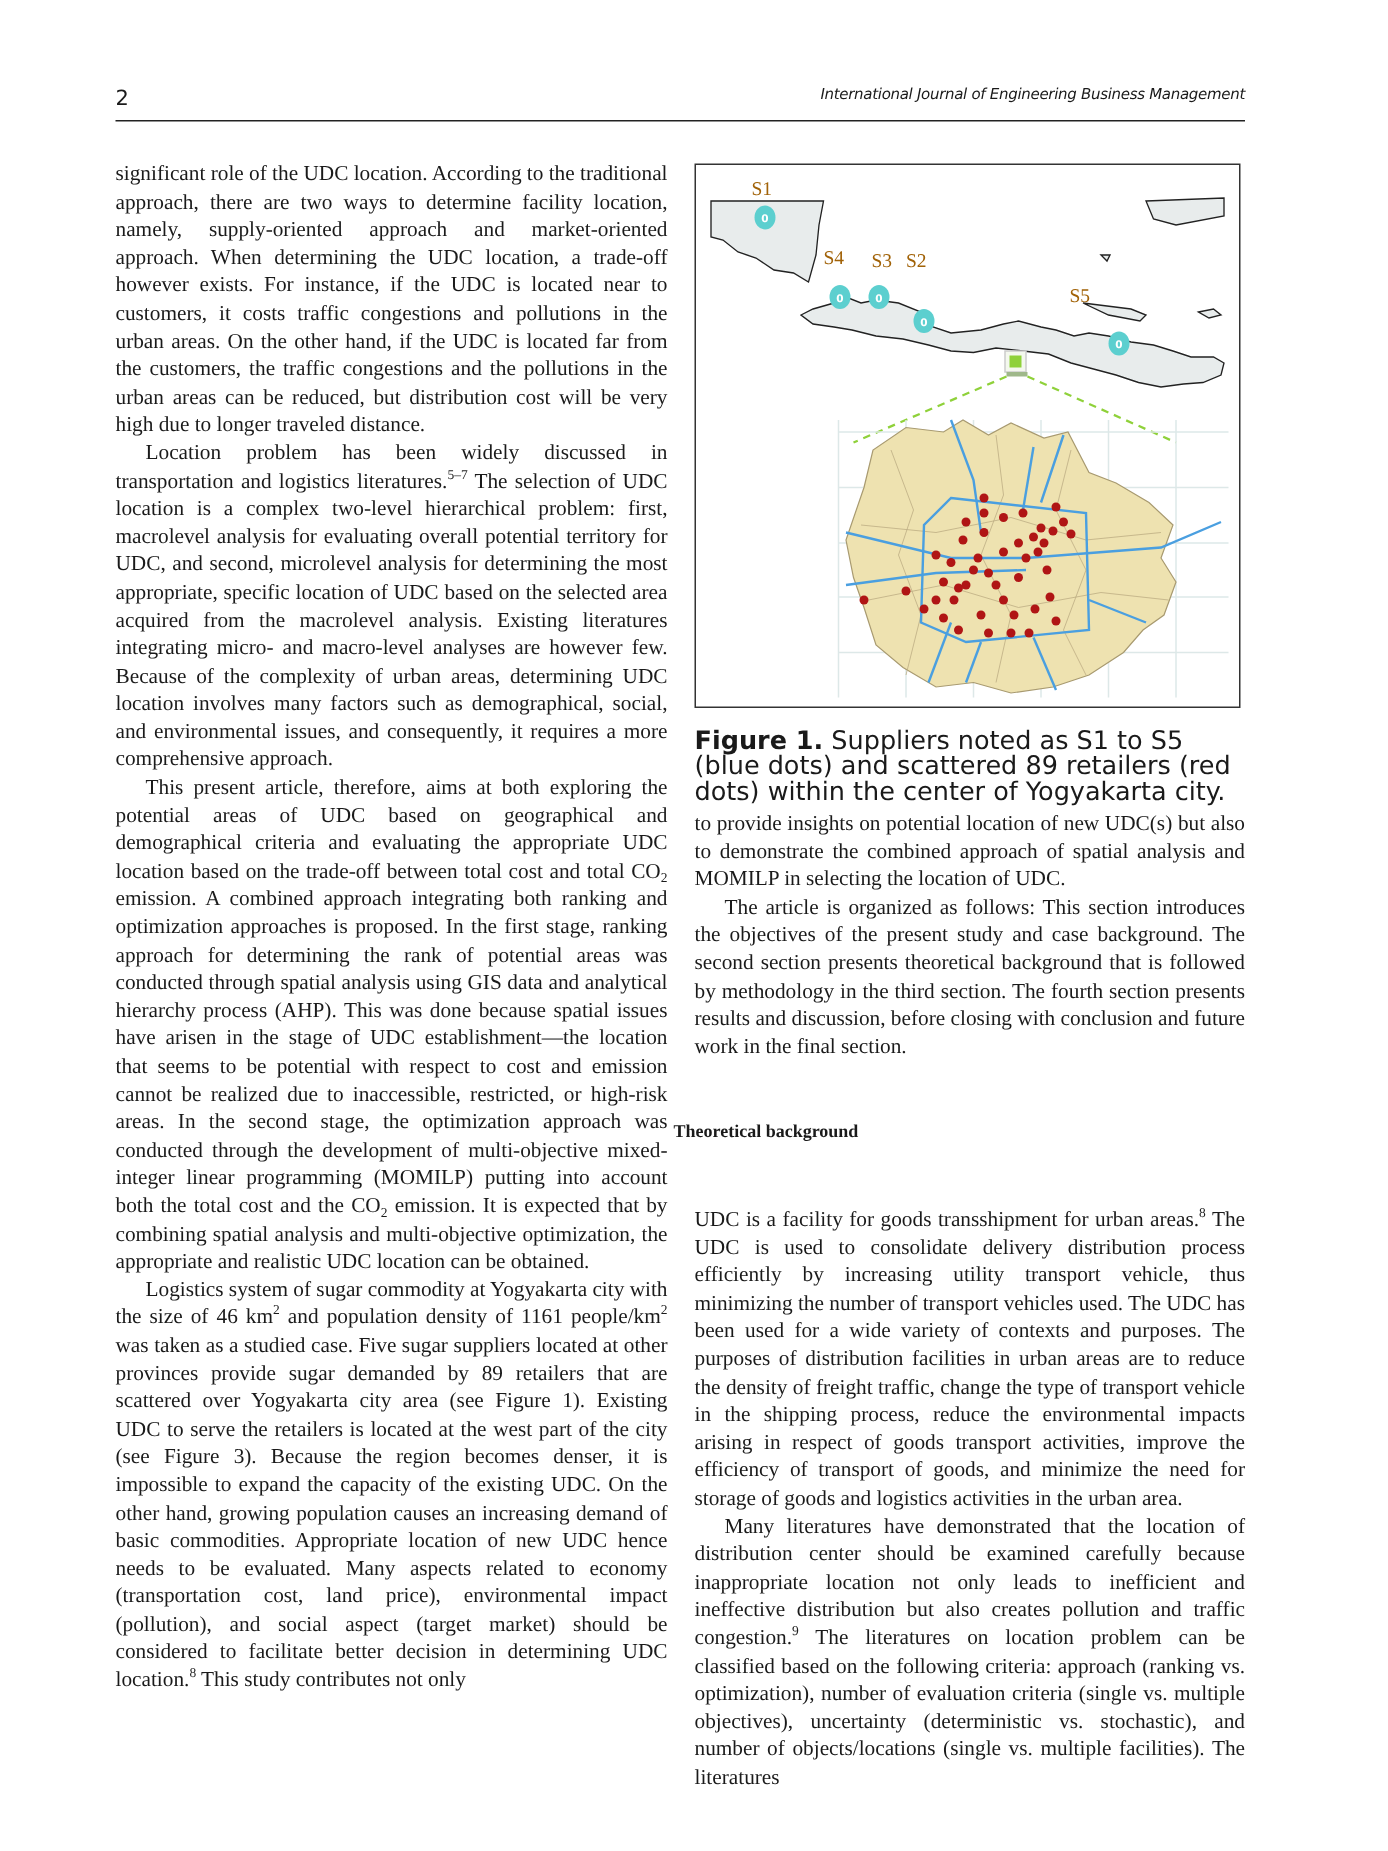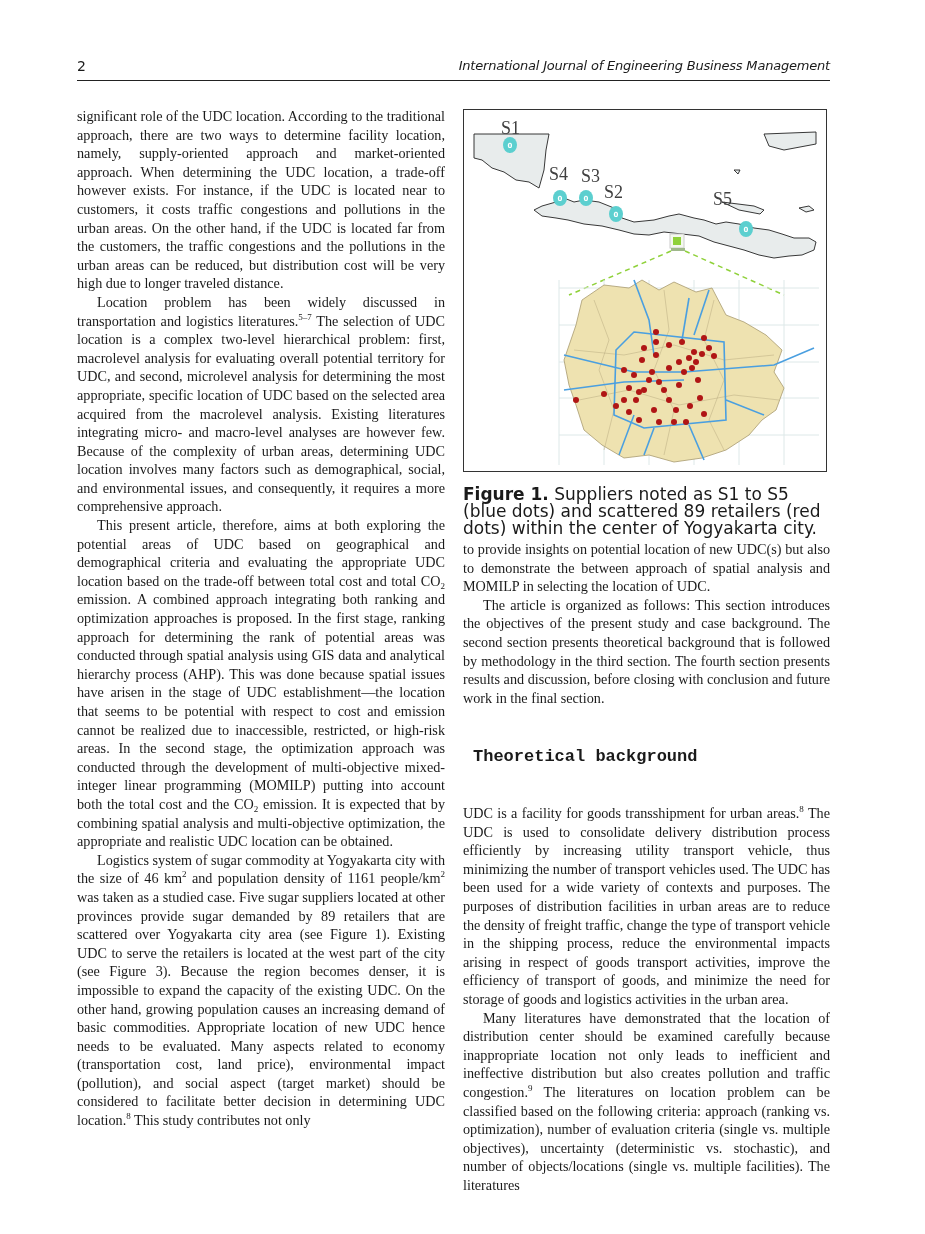--- a/index.html
+++ b/index.html
@@ -1,31 +1,31 @@
 <!DOCTYPE html>
 <html><head>
 <meta charset="utf-8">
 <style>
   html, body { margin:0; padding:0; background:#ffffff; }
   body { width:925px; height:1234px; position:relative; overflow:hidden; color:#1a1a1a; }
   .header { position:absolute; left:77px; top:58px; width:753px; height:22px; border-bottom:1px solid #222; }
   .page-num { position:absolute; left:0; top:0; font-family:"DejaVu Sans", sans-serif; font-size:14px; }
-  .journal { position:absolute; right:0; top:0; font-family:"DejaVu Sans", sans-serif; font-style:italic; font-size:13px; letter-spacing:-0.2px; }
+  .journal { position:absolute; right:0; top:0; font-family:"DejaVu Sans", sans-serif; font-style:italic; font-size:10px; letter-spacing:-0.2px; }
   .col { position:absolute; font-family:"Liberation Serif", serif; font-size:14.2px; line-height:18.6px; text-align:justify; }
   .col p { margin:0; }
   .col p.ind { text-indent:20px; }
   .left { left:77px; top:107px; width:368px; }
   .right { left:463px; width:367px; }
   sup { font-size:9px; line-height:0; vertical-align:6px;font-family:Liberation Serif, serif; }
   sub { font-size:9px; line-height:0; vertical-align:-3px; }
   .figure { position:absolute; left:463px; top:109px; width:364px; height:363px; border:1.5px solid #333; box-sizing:border-box; background:#fff; }
   .caption { position:absolute; left:463px; top:486px; width:370px; font-family:"DejaVu Sans", sans-serif; font-size:17px; line-height:17px; }
   .caption b { font-weight:bold; }
-  .heading { position:absolute; left:473px; top:747px; font-family:Liberation Mono, monospace; font-weight:bold; font-size:17px; }
-  .s-label { position:absolute; font-family:"Liberation Serif", serif; font-size:18px; color:#404040; }
+  .heading { position:absolute; left:449px; top:747px; font-family:Liberation Serif, serif; font-weight:bold; font-size:12px; }
+  .s-label { position:absolute; font-family:"Liberation Serif", serif; font-size:13px; color:#a16207; }
 </style>
 </head>
 <body>
 
 <div class="header">
   <span class="page-num">2</span>
   <span class="journal">International Journal of Engineering Business Management</span>
 </div>
 
 <div class="col left">
@@ -149,32 +149,32 @@
         <circle cx="240" cy="304" r="3"></circle>
         <circle cx="200" cy="280" r="3"></circle>
       <circle cx="165" cy="278" r="3"></circle>
         <circle cx="175" cy="282" r="3"></circle>
         <circle cx="192" cy="245" r="3"></circle>
         <circle cx="240" cy="228" r="3"></circle>
         <circle cx="232" cy="252" r="3"></circle>
     </g>
   </svg>
   <span class="s-label" style="left:37px;top:8px;">S1</span>
-  <span class="s-label" style="left:140px;top:72px;">S2</span>
+  <span class="s-label" style="left:140px;top:56px;">S2</span>
   <span class="s-label" style="left:117px;top:56px;">S3</span>
   <span class="s-label" style="left:85px;top:54px;text-align:center;">S4</span>
   <span class="s-label" style="left:249px;top:79px;">S5</span>
 </div>
 
 <div class="caption">
   <b>Figure 1.</b><span> Suppliers noted as S1 to S5 (blue dots) and scattered 89 retailers (red dots) within the center of Yogyakarta city.</span>
 </div>
 
 <div class="col right" style="top:540px;">
-  <p>to provide insights on potential location of new UDC(s) but also to demonstrate the between approach of spatial analysis and MOMILP in selecting the location of UDC.</p>
+  <p>to provide insights on potential location of new UDC(s) but also to demonstrate the combined approach of spatial analysis and MOMILP in selecting the location of UDC.</p>
   <p class="ind">The article is organized as follows: This section introduces the objectives of the present study and case background. The second section presents theoretical background that is followed by methodology in the third section. The fourth section presents results and discussion, before closing with conclusion and future work in the final section.</p>
 </div>
 
 <div class="heading">Theoretical background</div>
 
 <div class="col right" style="top:804px;">
   <p><span>UDC is a facility for goods transshipment for urban areas.</span><sup>8</sup><span> The UDC is used to consolidate delivery distribution process efficiently by increasing utility transport vehicle, thus minimizing the number of transport vehicles used. The UDC has been used for a wide variety of contexts and purposes. The purposes of distribution facilities in urban areas are to reduce the density of freight traffic, change the type of transport vehicle in the shipping process, reduce the environmental impacts arising in respect of goods transport activities, improve the efficiency of transport of goods, and minimize the need for storage of goods and logistics activities in the urban area.</span></p>
   <p class="ind"><span>Many literatures have demonstrated that the location of distribution center should be examined carefully because inappropriate location not only leads to inefficient and ineffective distribution but also creates pollution and traffic congestion.</span><sup>9</sup><span> The literatures on location problem can be classified based on the following criteria: approach (ranking vs. optimization), number of evaluation criteria (single vs. multiple objectives), uncertainty (deterministic vs. stochastic), and number of objects/locations (single vs. multiple facilities). The literatures</span></p>
 </div>
 

